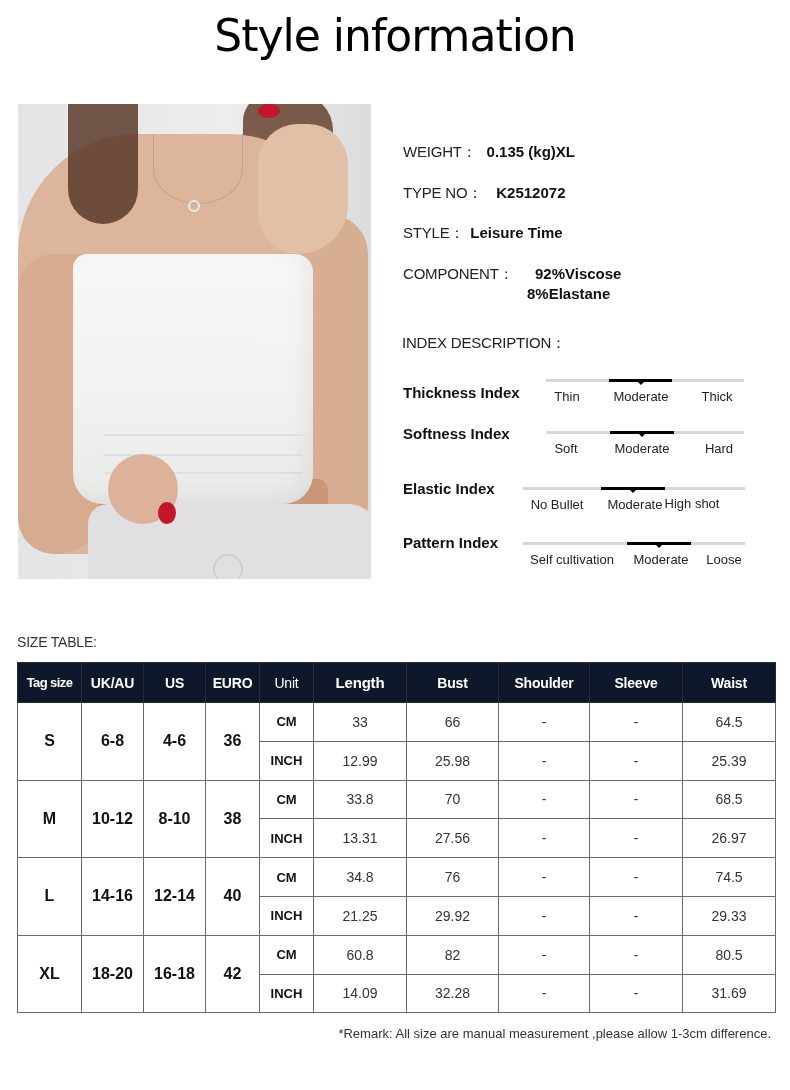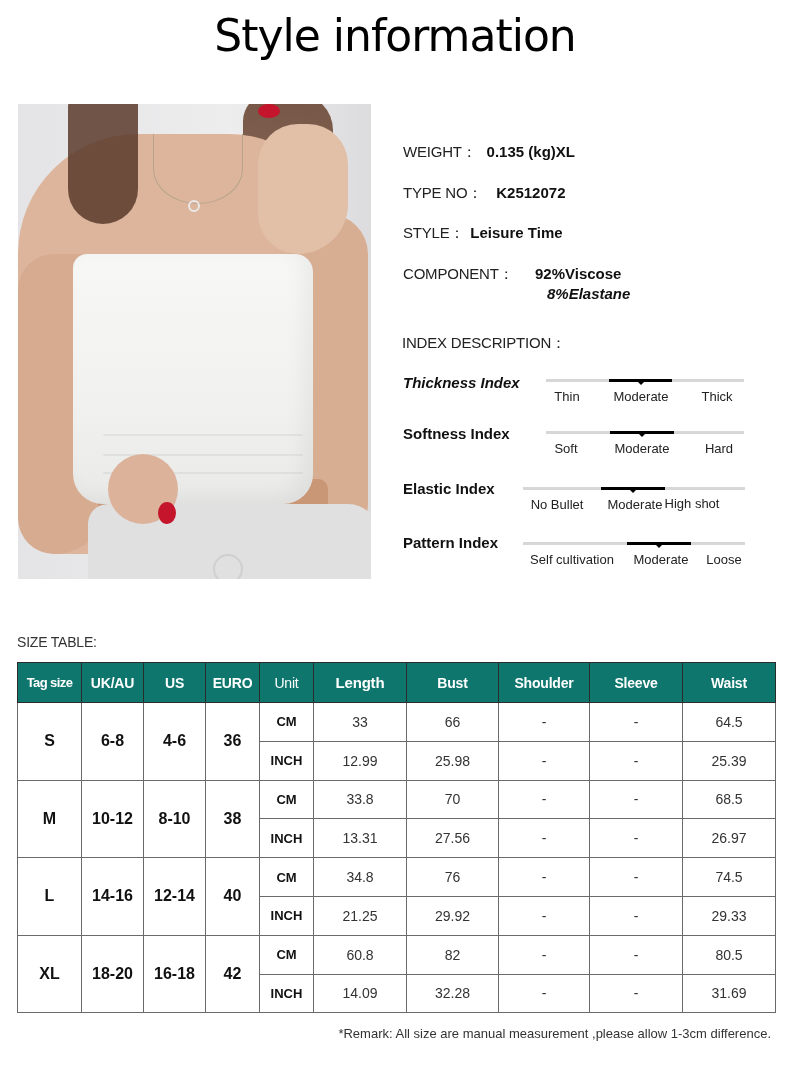--- a/index.html
+++ b/index.html
@@ -56,21 +56,21 @@
     .idx .mark::after { content: ""; position: absolute; left: 50%; top: 3px; margin-left: -3px; border-left: 3px solid transparent; border-right: 3px solid transparent; border-top: 3px solid #000; }
     .idx .lbl { position: absolute; font-size: 13px; color: #222; white-space: nowrap; transform: translateX(-50%); }
 
     
     .size-label { position: absolute; left: 17px; top: 634px; font-size: 14px; color: #333; letter-spacing: -0.2px; }
     table.sizes {
       position: absolute; left: 17px; top: 662px; width: 758px;
       border-collapse: collapse; table-layout: fixed;
     }
     table.sizes th {
-      background: #0f766e; color: #fff; font-weight: 700; font-size: 14px;
+      background: #0f172a; color: #fff; font-weight: 700; font-size: 14px;
       height: 40px; border: 1px solid #2c2c2c; text-align: center; vertical-align: middle;
       letter-spacing: -0.2px;
     }
     table.sizes td {
       border: 1px solid #6a6a6a; text-align: center; vertical-align: middle;
       height: 38.8px; font-size: 15px; color: #222;
     }
     table.sizes td.bold { font-weight: 700; font-size: 16px; color: #111; }
     table.sizes td.unit { font-weight: 700; font-size: 13px; color: #111; }
     table.sizes td.val { font-weight: 400; font-size: 14px; color: #333; }
@@ -110,28 +110,28 @@
   </div>
   <div class="info-row" style="top:184px;">
     <span class="k">TYPE NO：</span><span style="display:inline-block;width:14px;"></span><span class="v">K2512072</span>
   </div>
   <div class="info-row" style="top:224px;">
     <span class="k">STYLE：</span><span style="display:inline-block;width:6px;"></span><span class="v">Leisure Time</span>
   </div>
   <div class="info-row" style="top:265px; width:380px; height:40px;">
     <span class="k">COMPONENT：</span>
     <span class="v2" style="left:132px; top:0;">92%Viscose</span>
-    <span class="v2" style="left:144px; top:20px;font-style:italic;">8%Elastane</span>
+    <span class="v2" style="left:124px; top:20px;">8%Elastane</span>
   </div>
 </div>
 
 <div class="index-title">INDEX DESCRIPTION：</div>
 
 <div class="idx" style="top:370px;">
-  <div class="name" style="top:4px;font-style:italic;">Thickness Index</div>
+  <div class="name" style="top:14px;">Thickness Index</div>
   <div class="bar" style="left:546px; width:198px; top:9px;"></div>
   <div class="mark" style="left:609px; width:63px; top:9px;"></div>
   <div class="lbl" style="left:567px; top:19px;">Thin</div>
   <div class="lbl" style="left:641px; top:19px;">Moderate</div>
   <div class="lbl" style="left:717px; top:19px;">Thick</div>
 </div>
 
 <div class="idx" style="top:424px;">
   <div class="name" style="top:1px;">Softness Index</div>
   <div class="bar" style="left:546px; width:198px; top:7px;"></div>

